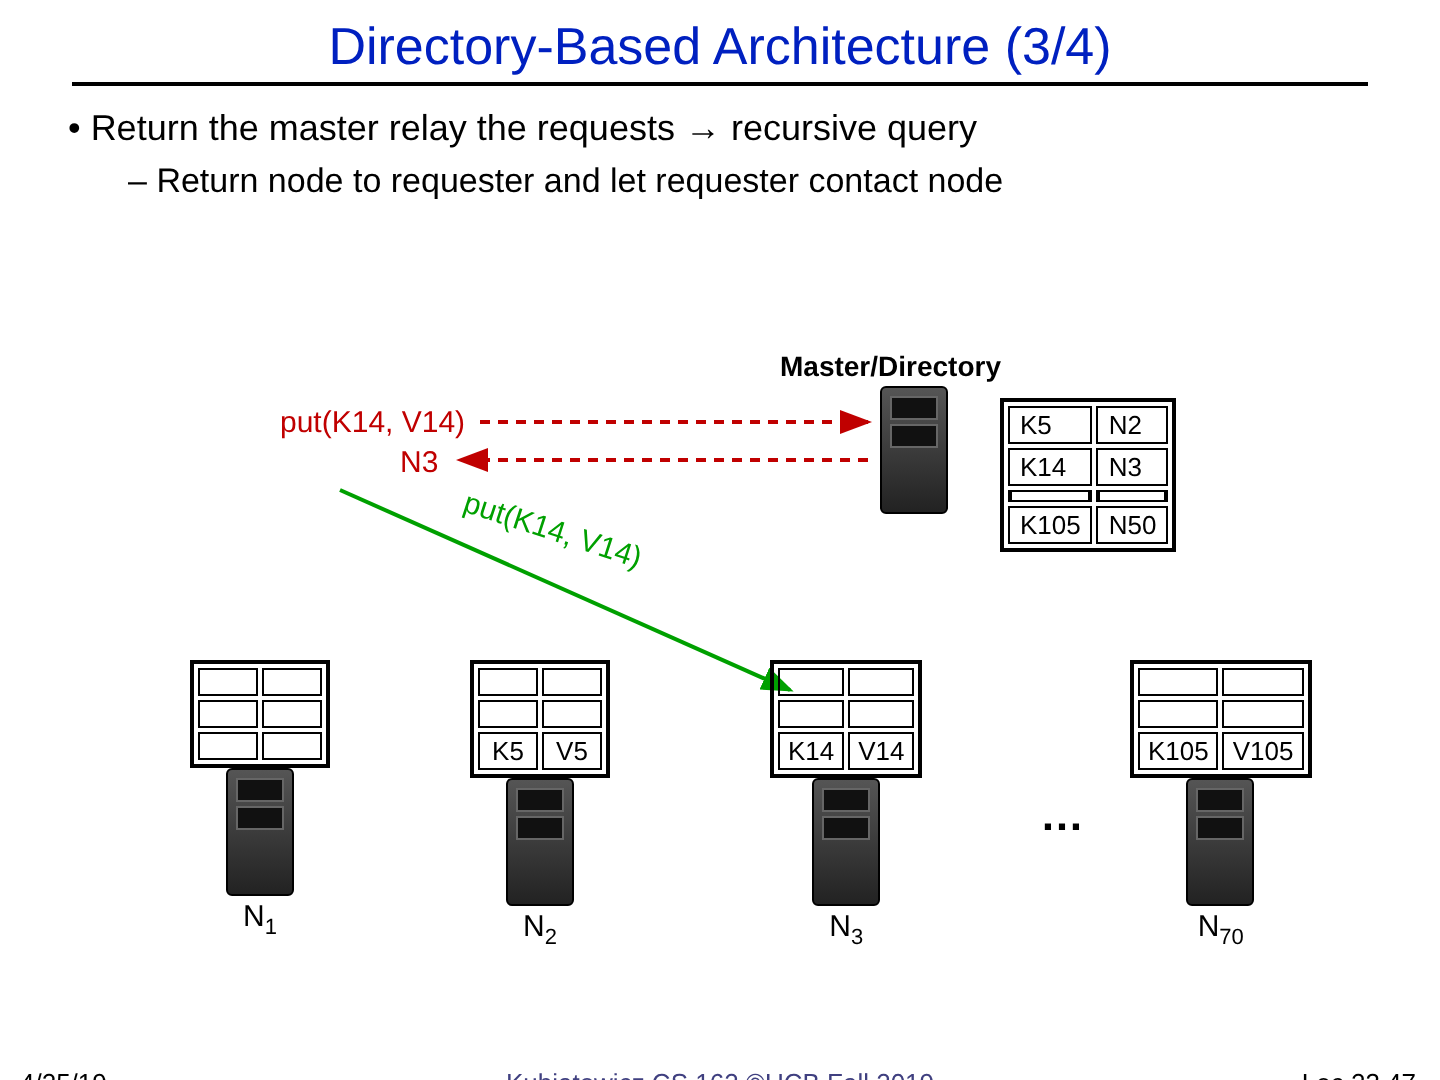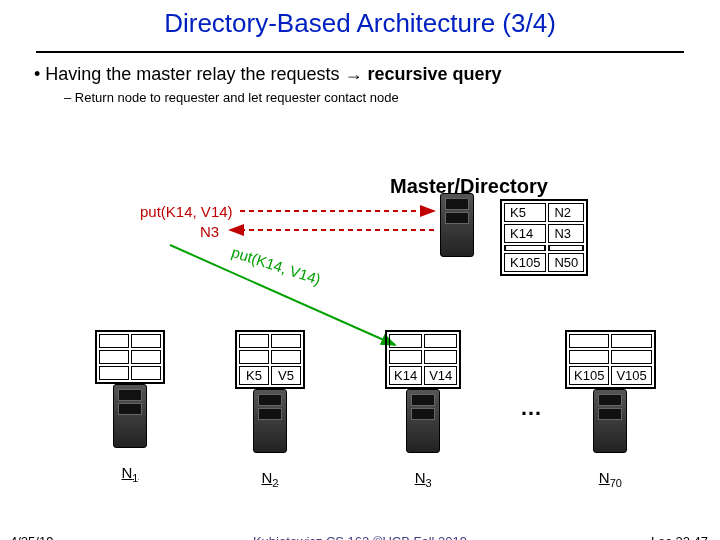--- a/index.html
+++ b/index.html
@@ -1,56 +1,56 @@
 <!DOCTYPE html>
 <html><head>
 <meta charset="utf-8">
 <style>
   * { box-sizing: border-box; margin: 0; padding: 0; }
   body { width: 720px; height: 540px; font-family: Arial, Helvetica, sans-serif; background: #fff; color: #000; position: relative; overflow: hidden; }
-  .title { text-align: center; font-size: 26px; color: #0020c0; font-weight: 400; padding: 8px 0 12px; border-bottom: 2px solid #000; margin: 0 36px 10px; }
+  .title { text-align: center; font-size: 26px; color: #0020c0; font-weight: 400; padding: 8px 0 2px; border-bottom: 2px solid #000; margin: 0 36px 10px; }
   .bullets { margin: 6px 22px 0 22px; font-size: 18px; line-height: 1.3; }
   .b1 { margin: 4px 0 4px 12px; }
   .b1::before { content: "•  "; }
-  .b2 { margin: 2px 0 2px 42px; font-size: 13px; }
+  .b2 { margin: 2px 0 2px 42px; font-size: 17px; }
   .b2::before { content: "–  "; }
-  .bold { font-weight: 700; }
+  .bold { font-weight: 400; }
   .diagram { position: absolute; top: 175px; left: 0; width: 720px; height: 330px; }
-  .md-label { position: absolute; top: 0; left: 390px; font-size: 20px; font-weight: 700; }
+  .md-label { position: absolute; top: 0; left: 390px; font-size: 14px; font-weight: 700; }
   .put1 { position: absolute; top: 28px; left: 140px; font-size: 15px; color: #c00000; }
   .put2 { position: absolute; top: 48px; left: 200px; font-size: 15px; color: #c00000; }
   .put3 { position: absolute; top: 82px; left: 230px; font-size: 15px; color: #00a000; transform: rotate(18deg); }
   .master-svr { position: absolute; top: 18px; left: 440px; }
   .svr { width: 34px; height: 64px; background: linear-gradient(#555,#222); border: 1px solid #000; border-radius: 3px; position: relative; }
   .svr::before { content:""; position:absolute; top:4px; left:4px; right:4px; height:10px; background:#111; border:1px solid #666; }
   .svr::after { content:""; position:absolute; top:18px; left:4px; right:4px; height:10px; background:#111; border:1px solid #666; }
   .dir-table { position: absolute; top: 24px; left: 500px; border: 2px solid #000; font-size: 13px; }
   .dir-table td { border: 1px solid #000; padding: 1px 5px; min-width: 32px; }
   .dir-gap td { border-left: 2px solid #000; border-right: 2px solid #000; height: 6px; }
   .node { position: absolute; text-align: center; }
   .node-table { border: 2px solid #000; font-size: 13px; margin: 0 auto; }
   .node-table td { border: 1px solid #000; padding: 1px 4px; min-width: 30px; height: 14px; }
   .node-svr { margin: 0 auto; }
-  .node-lbl { font-size: 15px; margin-top: 16px; text-decoration: underline; }
+  .node-lbl { font-size: 15px; margin-top: 2px; }
   .sub { font-size: 11px; vertical-align: sub; }
   .ellipsis { position: absolute; font-size: 22px; font-weight:700; }
   .footer { position: absolute; bottom: 6px; left: 0; width: 720px; font-size: 13px; }
   .f-date { position: absolute; left: 10px; }
   .f-mid  { position: absolute; left: 0; right: 0; text-align: center; color: #404080; }
   .f-lec  { position: absolute; right: 12px; }
   svg.arrows { position:absolute; top:0; left:0; }
 </style>
 </head>
 <body>
 
 <div class="title">Directory-Based Architecture (3/4)</div>
 
 <div class="bullets">
   <div class="b1">
-    <span>Having the master relay the requests </span><span>→</span><span class="bold"> recursive query</span>
+    <span>Return the master relay the requests </span><span>→</span><span class="bold"> recursive query</span>
   </div>
   <div class="b2">Return node to requester and let requester contact node</div>
 </div>
 
 <div class="diagram">
   <div class="md-label">Master/Directory</div>
   <div class="put1">put(K14, V14)</div>
   <div class="put2">N3</div>
   <div class="put3">put(K14, V14)</div>
 

